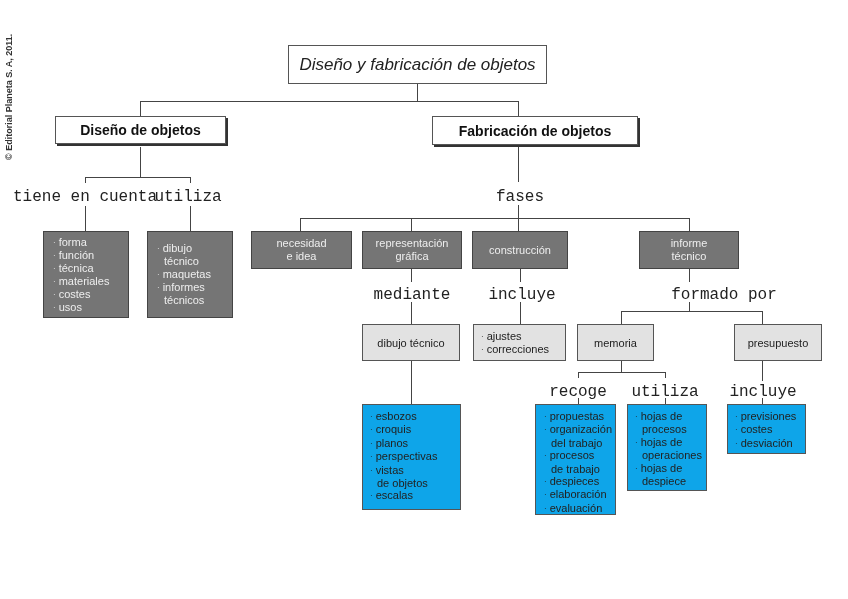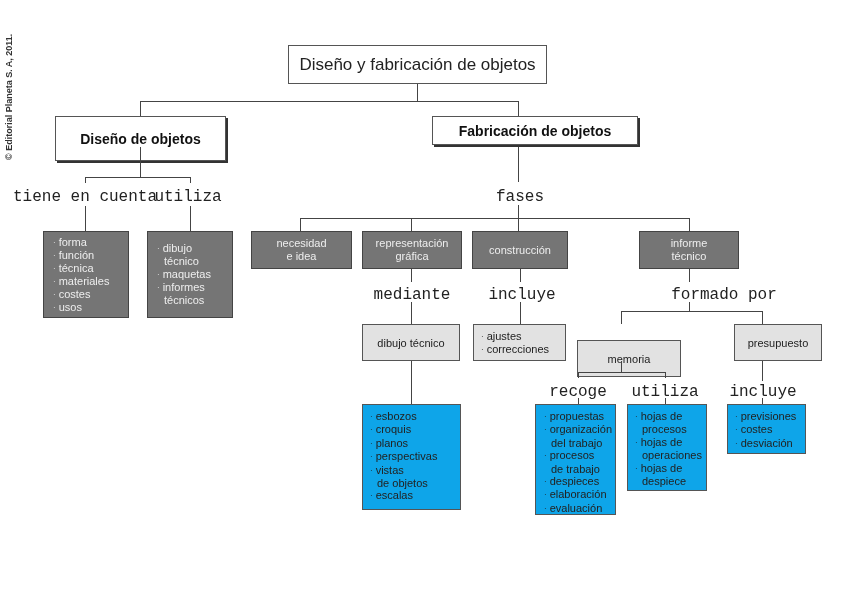--- a/index.html
+++ b/index.html
@@ -27,30 +27,30 @@
            transform: translateX(-50%); font-family: Liberation Mono, monospace; }
   .items div { white-space: nowrap; }
   .bullet { font-size: 8px; vertical-align: 1px; margin-right: 3px; opacity: 0.85; }
   .cont { padding-left: 7px; }
 </style>
 </head>
 <body>
 
 <div class="copyright">© Editorial Planeta S. A, 2011.</div>
 
-<div class="box root" style="left:288px; top:45px; width:259px; height:39px;">
+<div class="box root" style="left:288px; top:45px; width:259px; height:39px;font-style:italic;">
   <span>Diseño y fabricación de objetos</span>
 </div>
 
 <div class="vline" style="left:417px; top:84px; height:18px;"></div>
 <div class="hline" style="left:140px; top:101px; width:379px;"></div>
 <div class="vline" style="left:140px; top:101px; height:15px;"></div>
 <div class="vline" style="left:518px; top:101px; height:15px;"></div>
 
-<div class="box lvl1" style="left:55px; top:116px; width:171px; height:45px;">
+<div class="box lvl1" style="left:55px; top:116px; width:171px; height:28px;">
   <span>Diseño de objetos</span>
 </div>
 <div class="box lvl1" style="left:412px; top:116px; width:206px; height:29px;margin-left:20px;">
   <span>Fabricación de objetos</span>
 </div>
 
 <div class="vline" style="left:140px; top:147px; height:31px;"></div>
 <div class="hline" style="left:85px; top:177px; width:106px;"></div>
 <div class="vline" style="left:85px; top:177px; height:6px;"></div>
 <div class="vline" style="left:190px; top:177px; height:6px;"></div>
@@ -132,21 +132,21 @@
     </div>
 </div>
 
 <div class="vline" style="left:689px; top:269px; height:13px;"></div>
 <div class="label" style="left:724px; top:286px;">formado por</div>
 <div class="vline" style="left:689px; top:302px; height:10px;"></div>
 <div class="hline" style="left:621px; top:311px; width:142px;"></div>
 <div class="vline" style="left:621px; top:311px; height:13px;"></div>
 <div class="vline" style="left:762px; top:311px; height:13px;"></div>
 
-<div class="box light" style="left:577px; top:340px; width:104px; height:37px;">
+<div class="box light" style="left:577px; top:324px; width:77px; height:37px;">
   <span>memoria</span>
 </div>
 <div class="box light" style="left:718px; top:324px; width:88px; height:37px;margin-left:16px;">
   <span>presupuesto</span>
 </div>
 
 <div class="vline" style="left:621px; top:361px; height:12px;"></div>
 <div class="hline" style="left:578px; top:372px; width:88px;"></div>
 <div class="vline" style="left:578px; top:372px; height:6px;"></div>
 <div class="vline" style="left:665px; top:372px; height:6px;"></div>

